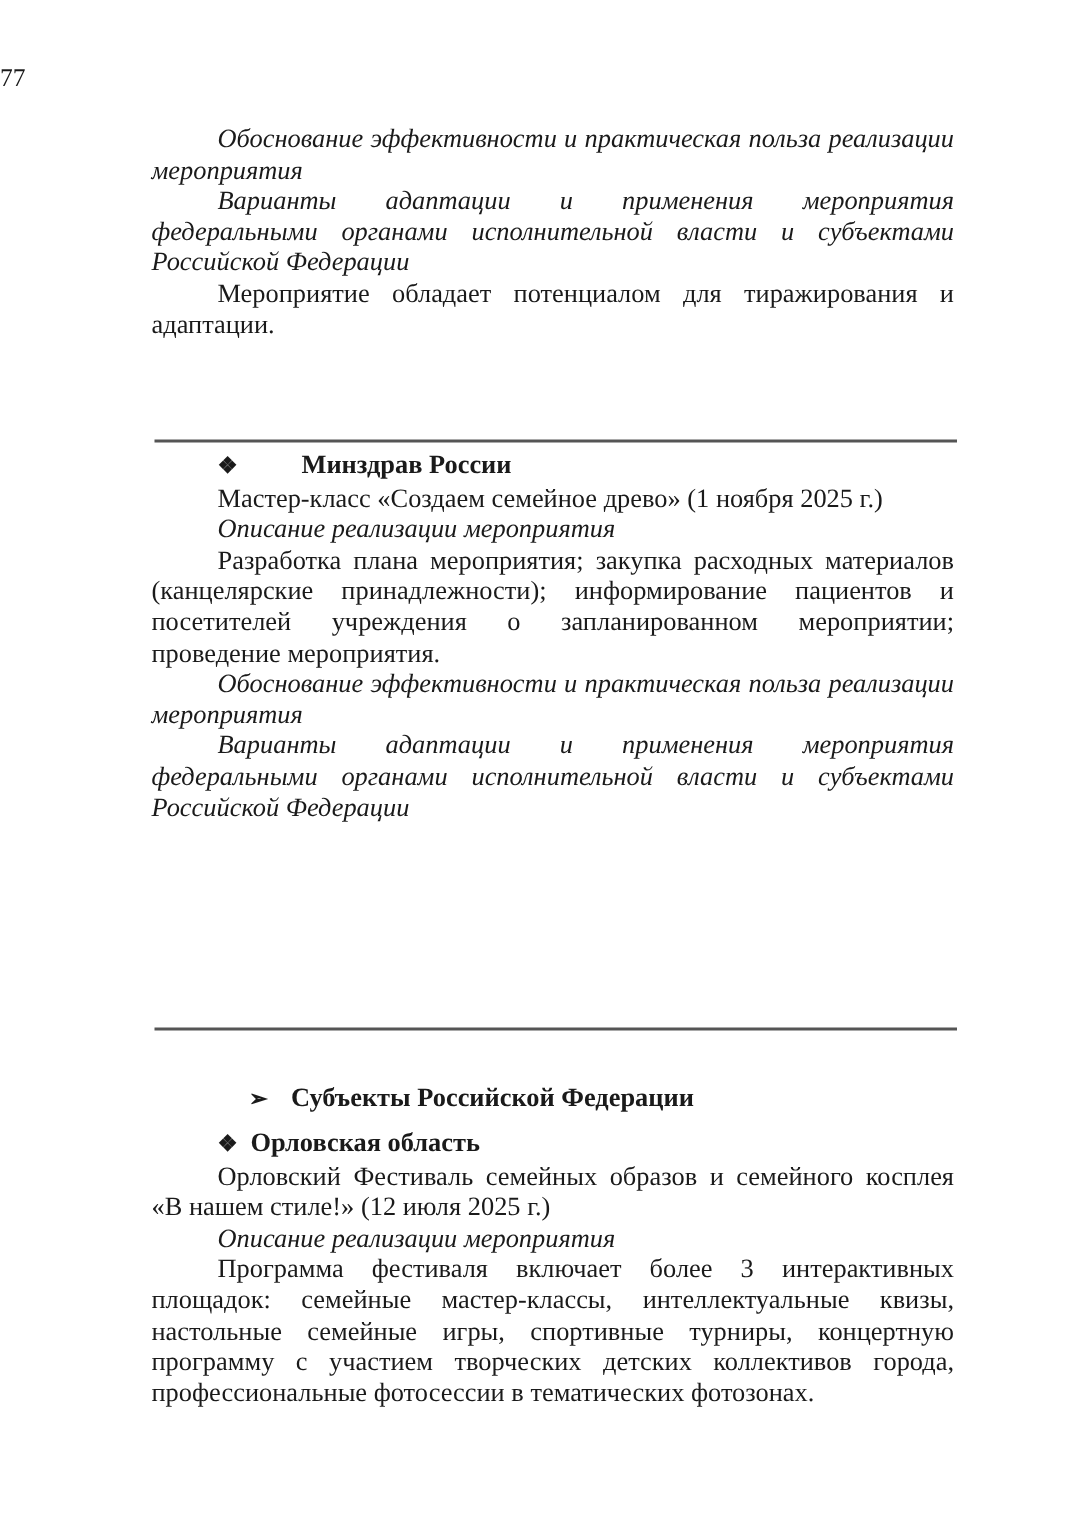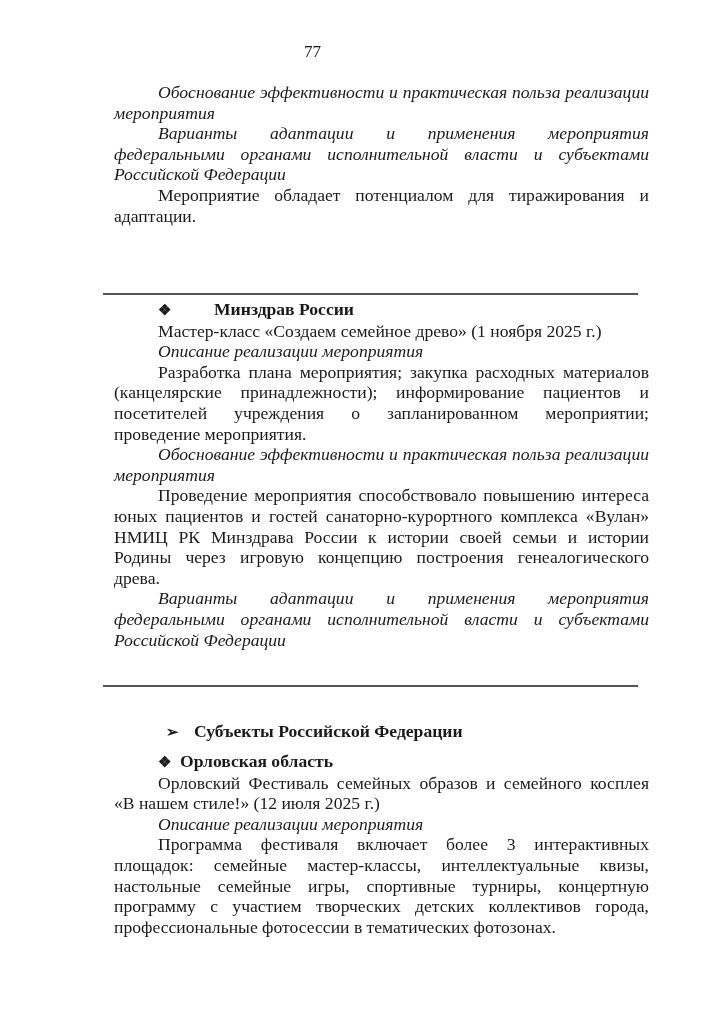--- a/index.html
+++ b/index.html
@@ -1,20 +1,20 @@
 <!DOCTYPE html>
 <html><head>
 <meta charset="utf-8">
 <style>
   html, body { margin: 0; padding: 0; background: #ffffff; }
   body { width: 724px; height: 1024px; position: relative; overflow: hidden;
          font-family: "Liberation Serif", "DejaVu Serif", serif; color: #1a1a1a; }
-  .page-number { position: absolute; top: 42px; left: 0; width: 625px; text-align: center;
+  .page-number { position: absolute; top: 42px; left: 0; width: 625px; 
                  font-size: 17px; }
-  .content { position: absolute; left: 114px; width: 535px; font-size: 17.6px; line-height: 20.6px; }
+  .content { position: absolute; left: 101px; width: 535px; font-size: 17.6px; line-height: 20.6px; }
   .p { margin: 0; text-align: justify; text-align-last: left; }
   .indent { text-indent: 44px; }
   .it { font-style: italic; }
   .b { font-weight: bold; }
   .u { text-underline-offset: 2px; }
   .rule { position: absolute; left: 103px; width: 535px; height: 2px; background: #555; }
   .heading { position: absolute; font-weight: bold; font-size: 17.6px; margin-top: 12px; }
   .bullet { display: inline-block; font-size: 15px; }
 </style>
 </head>
@@ -31,21 +31,20 @@
 <div class="rule" style="top:293px;"></div>
 
 <div class="content" style="top:299px;">
   <p class="p b" style="padding-left:44px;">
     <span class="bullet" style="width:56px;">❖</span><span>Минздрав России</span>
   </p>
   <p class="p indent"><span class="u">Мастер-класс «Создаем семейное древо» </span><span>(1 ноября 2025 г.)</span></p>
   <p class="p indent it">Описание реализации мероприятия</p>
   <p class="p indent">Разработка плана мероприятия; закупка расходных материалов (канцелярские принадлежности); информирование пациентов и посетителей учреждения о запланированном мероприятии; проведение мероприятия.</p>
   <p class="p indent it">Обоснование эффективности и практическая польза реализации мероприятия</p>
-  <p class="p indent">Проведение мероприятия способствовало повышению интереса юных пациентов и гостей санаторно-курортного комплекса «Вулан» НМИЦ РК Минздрава России к истории своей семьи и истории Родины через игровую концепцию построения генеалогического древа.</p>
   <p class="p indent it">Варианты адаптации и применения мероприятия федеральными органами исполнительной власти и субъектами Российской Федерации</p>
 </div>
 
 <div class="rule" style="top:685px;"></div>
 
 <div class="heading" style="top:709px; left:166px;">
   <span class="bullet" style="width:28px;">➢</span><span>Субъекты Российской Федерации</span>
 </div>
 
 <div class="content" style="top:751px;">

